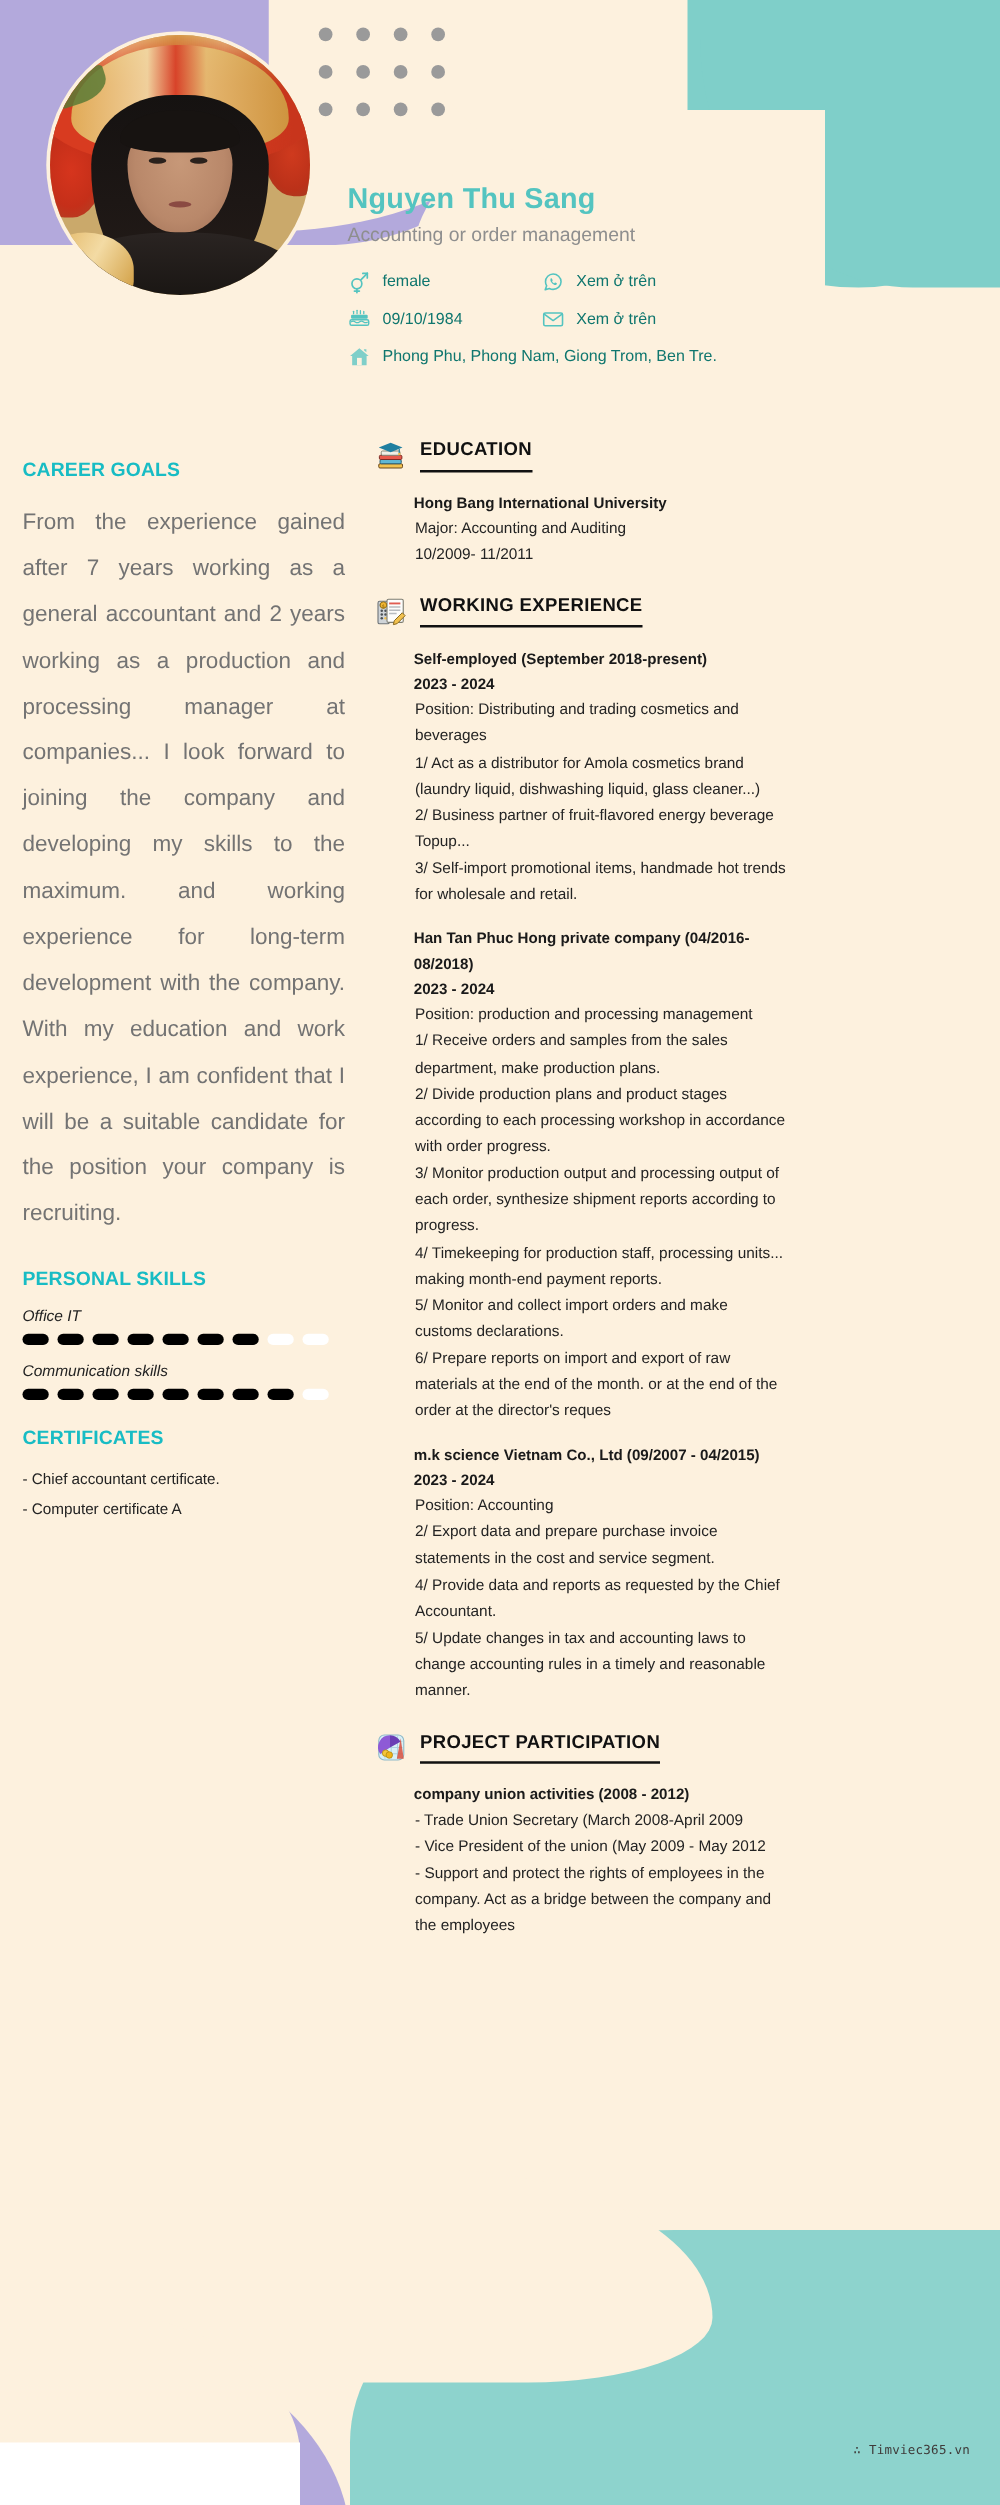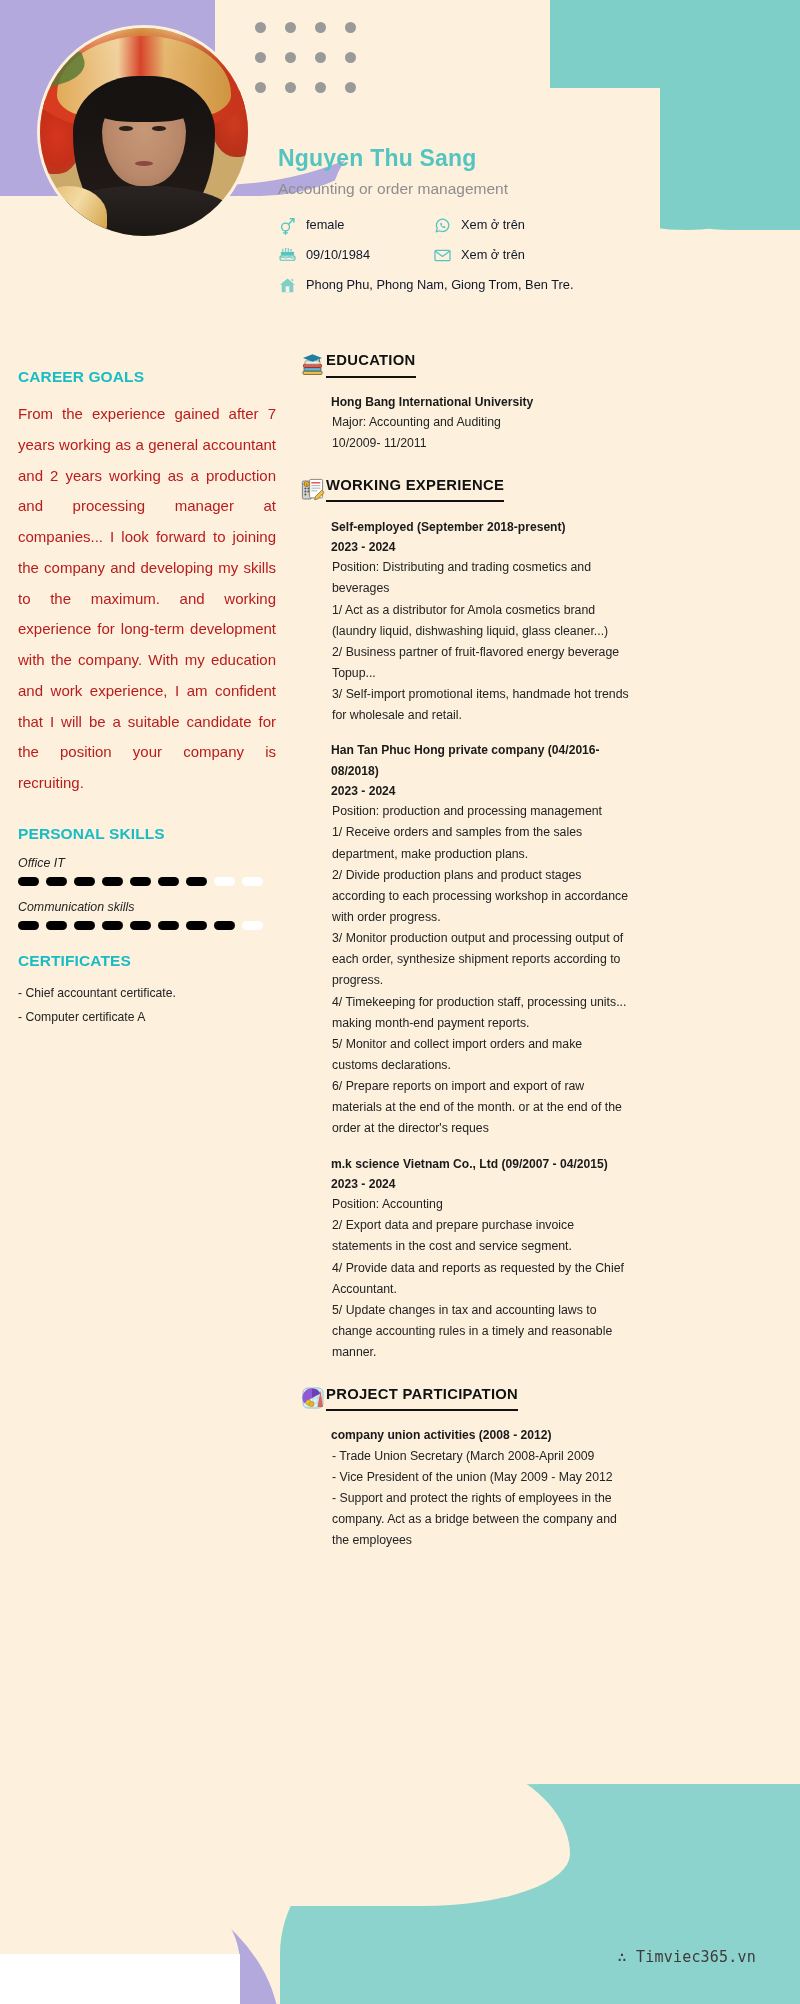--- a/index.html
+++ b/index.html
@@ -117,23 +117,23 @@
   .deco-bottom-cream2 {
     position: absolute;
     left: -60px; bottom: 40px;
     width: 300px; height: 120px;
     background: #fdf1de;
     border-top-right-radius: 200px 120px;
   }
 
   .footer-mark {
     position: absolute;
-    right: 44px; bottom: 38px;
+    right: 24px; bottom: 38px;
     font-family: "DejaVu Sans Mono", "Liberation Mono", monospace;
-    font-size: 15px;
+    font-size: 10px;
     color: #3e3a39;
     letter-spacing: .2px;
     z-index: 12;
   }
 
   
   .avatar {
     position: absolute;
     left: 40px; top: 28px;
     width: 208px; height: 208px;
@@ -245,44 +245,44 @@
     margin-top: 17px;
     display: grid;
     grid-template-columns: 155px auto;
     row-gap: 11px;
   }
   .contact-item {
     display: flex;
     align-items: center;
     gap: 9px;
     font-size: 12.8px;
-    color: #0f172a;
+    color: #0f766e;
     line-height: 1.25;
   }
   .contact-item .ic { width: 19px; height: 19px; flex: 0 0 19px; display: block; }
   .contact-item.full { grid-column: 1 / span 2; }
 
   
   .left-col {
     position: absolute;
     left: 18px; top: 368px;
     width: 258px;
     z-index: 5;
   }
   .sec-title {
     font-size: 15.5px;
     font-weight: bold;
     color: #18bcc4;
     letter-spacing: .1px;
     margin-bottom: 13px;
   }
   .goal-text {
-    font-size: 15px;
+    font-size: 18px;
     line-height: 2.05;
-    color: #b91c1c;
+    color: #737373;
     text-align: justify;
   }
   .block { margin-bottom: 26px; }
   .skill-row { margin-bottom: 14px; }
   .skill-name {
     font-size: 12.4px;
     color: #232323;
     margin-bottom: 7px;
     font-style: italic;
   }
@@ -304,20 +304,21 @@
   
   .right-col {
     position: absolute;
     left: 300px; top: 352px;
     width: 330px;
     z-index: 5;
   }
   .sec-head {
     display: flex;
     align-items: center;
+    gap: 10px;
     margin-bottom: 14px;
   }
   .sec-head .emoji {
     width: 26px; height: 26px;
     flex: 0 0 26px;
     position: relative;
   }
   .sec-head .ht {
     font-size: 14.8px;
     font-weight: bold;

